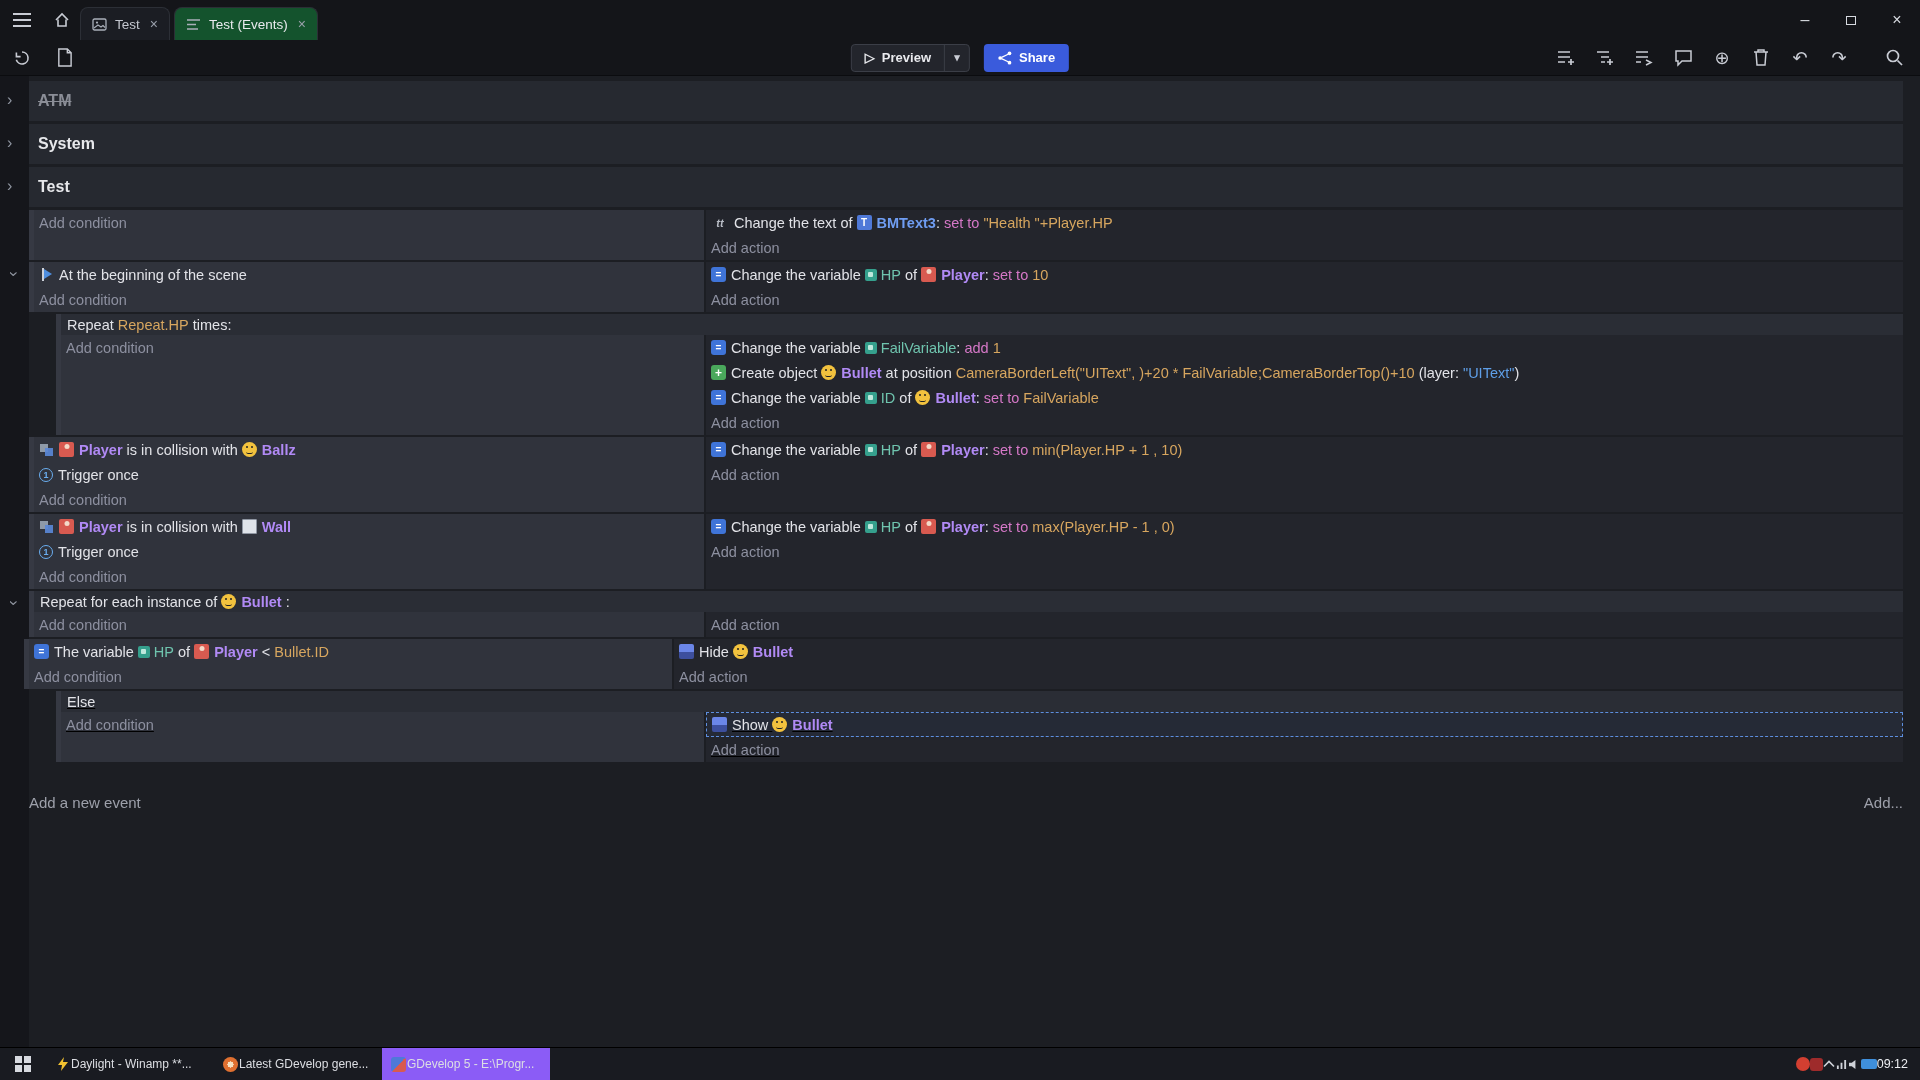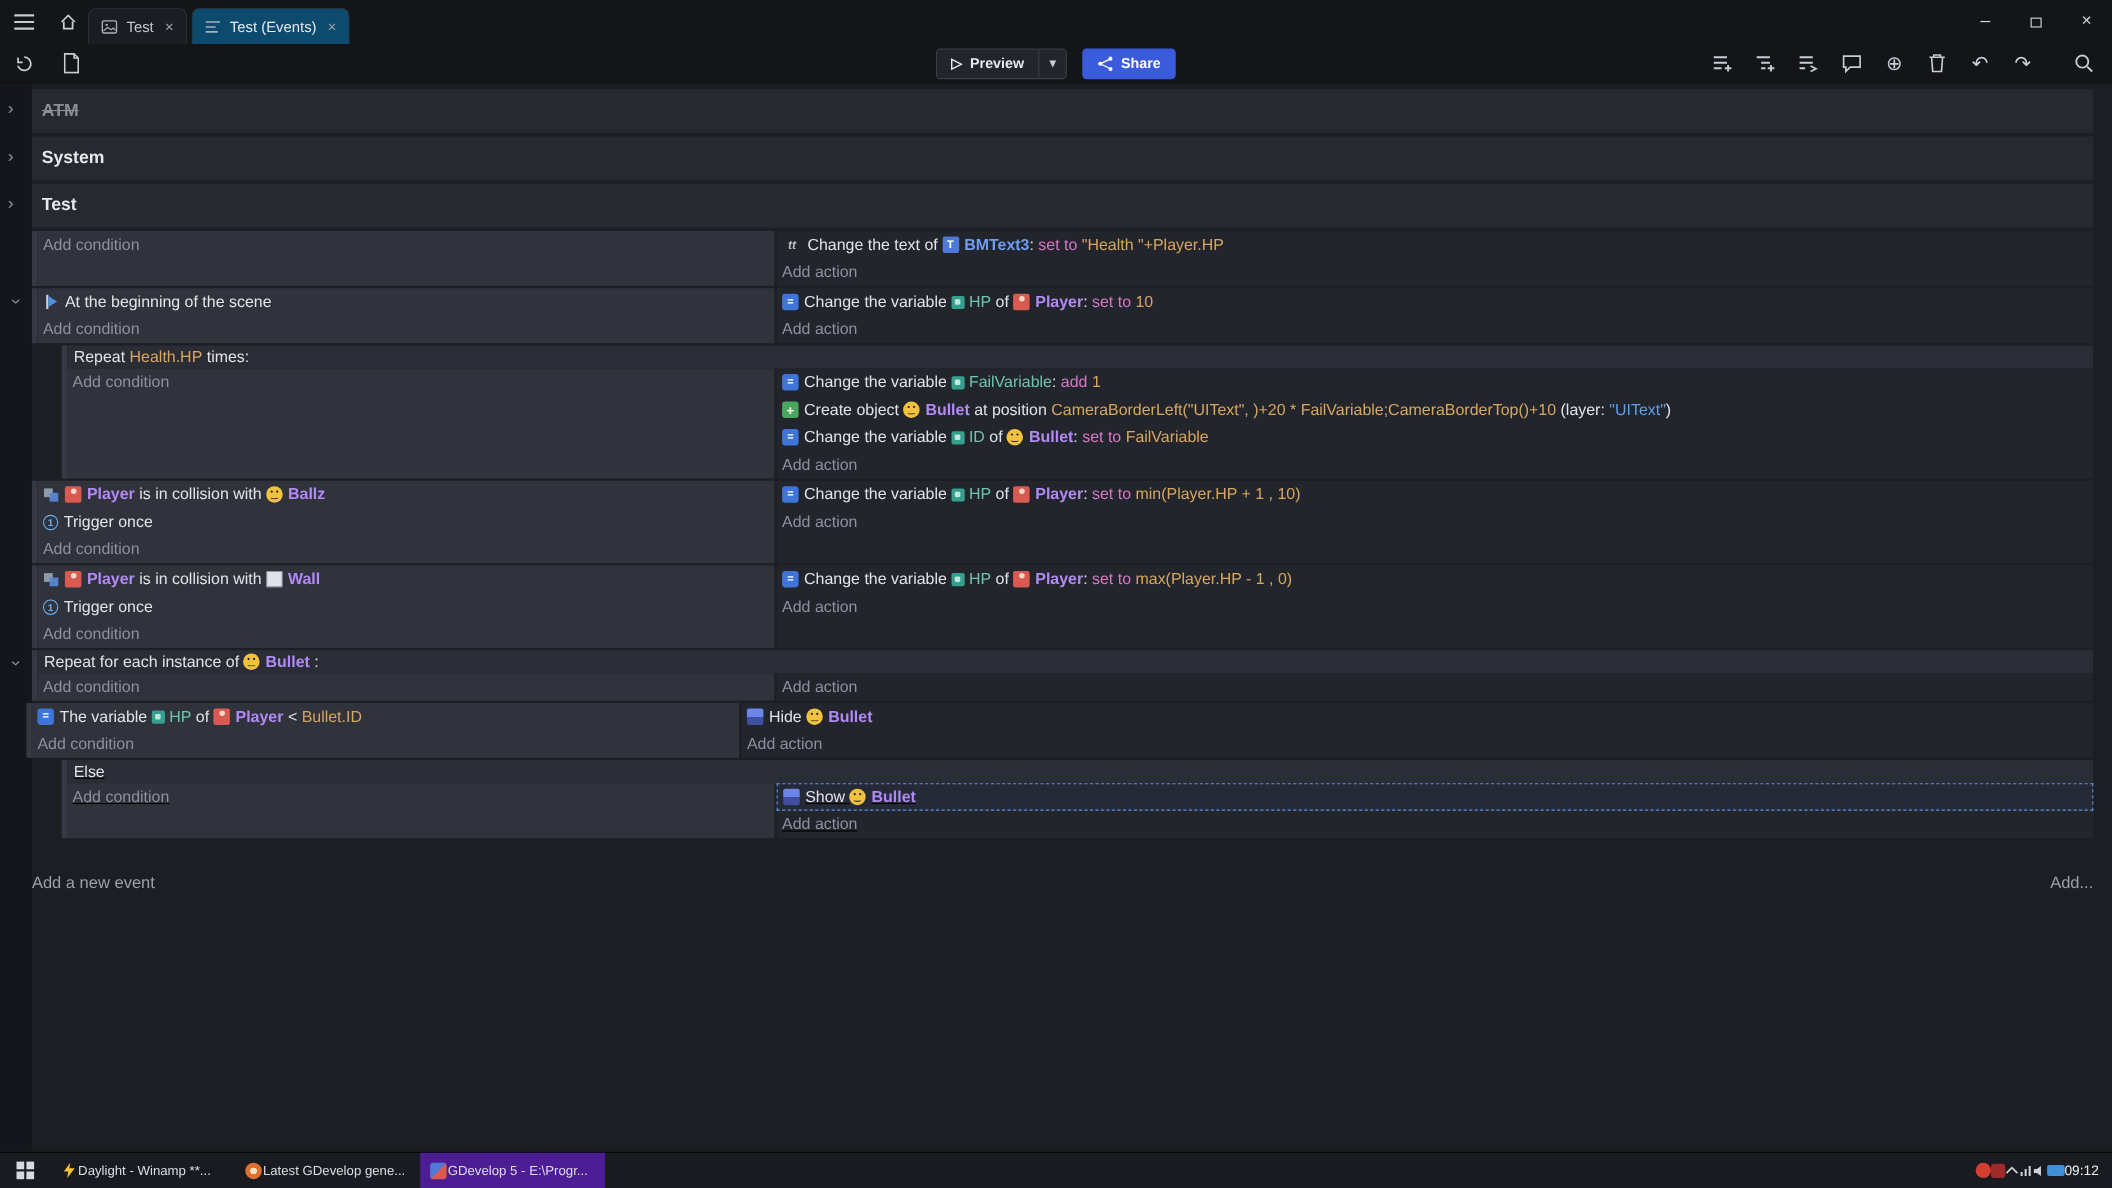--- a/index.html
+++ b/index.html
@@ -8,21 +8,21 @@
   .screen{position:relative;width:1920px;height:1080px;background:#1c1e23;display:flex;flex-direction:column}
 
   
   .titlebar{height:40px;background:#141519;flex:none;display:flex;align-items:flex-end;position:relative}
   .tb-left{position:absolute;left:10px;top:0;height:40px;display:flex;align-items:center;gap:16px;color:#c9ccd4}
   .tbicon{display:inline-flex;align-items:center;justify-content:center;width:24px;height:24px;color:#c9ccd4;cursor:pointer}
   .tabs{display:flex;margin-left:80px;align-items:flex-end}
   .tab{height:33px;display:flex;align-items:center;gap:8px;padding:0 11px;margin-right:4px;
        background:#1b1d23;border:1px solid #2c2f36;border-bottom:none;border-radius:8px 8px 0 0;
        color:#c4c7cf;font-size:13.5px}
-  .tab.active{background:#0c4a6e;color:#e9eaee}
+  .tab.active{background:#14532d;color:#e9eaee}
   .tabicon{display:inline-flex;color:#aab0ba}
   .tabclose{font-size:14px;color:#9aa0ab;cursor:pointer;margin-left:2px}
   .win-controls{position:absolute;right:0;top:0;height:40px;display:flex}
   .winbtn{width:46px;height:40px;display:flex;align-items:center;justify-content:center;color:#d6d9df;font-size:16px;cursor:pointer}
   .maxbox{width:10px;height:9px;border:1.4px solid #d6d9df;display:inline-block}
 
   
   .toolbar{height:36px;background:#141519;flex:none;position:relative;display:flex;align-items:center;border-bottom:1px solid #0b0c0f}
   .tool-left{display:flex;align-items:center;gap:18px;margin-left:10px;color:#c9ccd4}
   .center-controls{position:absolute;left:50%;transform:translateX(-50%);display:flex;align-items:center;gap:14px}
@@ -88,21 +88,21 @@
   .i-once{width:14px;height:14px;border:1.5px solid #6aaef0;border-radius:50%;background:transparent}
   .i-once::after{content:'1';color:#6aaef0;font-size:9px;font-weight:bold}
   .i-visibility{background:linear-gradient(180deg,#6b86e8 0 50%,#3d4f9e 50% 100%);border-radius:2px}
 
   
   .taskbar{height:33px;background:#191b21;border-top:1px solid #000;flex:none;display:flex;align-items:stretch}
   .start{width:46px;display:flex;align-items:center;justify-content:center;cursor:pointer}
   .win-logo{display:grid;grid-template-columns:7px 7px;grid-template-rows:7px 7px;gap:1.5px}
   .win-logo span{background:#d7dae0}
   .task-item{display:flex;align-items:center;gap:1px;padding:0 9px;width:168px;font-size:12px;color:#dcdee3;cursor:pointer;overflow:hidden}
-  .task-item.active{background:#4c1d95}
+  .task-item.active{background:#8b5cf6}
   .task-item .app-label{white-space:nowrap;overflow:hidden}
   .app-ic{width:15px;height:15px;flex:none;display:inline-flex;align-items:center;justify-content:center;border-radius:3px}
   .ic-browser{background:radial-gradient(circle at 50% 50%, #f5e0c0 0 28%, #e07030 30% 100%);border-radius:50%}
   .ic-gd{background:linear-gradient(135deg,#4f79d8 50%,#d85a50 50%);border-radius:3px}
   .tray{margin-left:auto;display:flex;align-items:center;gap:0;padding:0 12px;color:#cfd2d8}
   .trayicon{display:inline-flex;align-items:center;justify-content:center;cursor:pointer}
   .tr-red{width:14px;height:14px;border-radius:50%;background:#d23f31;color:#fff;font-size:9px;font-weight:bold;display:flex;align-items:center;justify-content:center}
   .tr-maroon{width:13px;height:13px;border-radius:3px;background:#9e2b2b}
   .tr-batt{width:16px;height:10px;border-radius:2px;background:#3f8fdb}
   .time{font-size:12.5px;color:#eceef2}
@@ -265,21 +265,21 @@
               <div class="line"><span class="eicon i-flag"></span><span class="t-plain">At the beginning of the scene</span></div>
               <div class="line add">Add condition</div>
             </div>
             <div class="act">
               <div class="line"><span class="eicon i-var-action"></span><span class="t-plain">Change the variable </span><span class="eicon i-variable"></span><span class="t-variable">HP</span><span class="t-plain"> of </span><span class="eicon i-player"></span><span class="t-object">Player</span><span class="t-plain">: </span><span class="t-kw">set to</span><span class="t-plain"> </span><span class="t-value">10</span></div>
               <div class="line add">Add action</div>
             </div>
           </div>
         </div>
         <div class="block event" style="margin-left: 56px;">
-          <div class="event-header"><span class="t-plain">Repeat </span><span class="t-value">Health.HP</span><span class="t-plain"> times:</span></div>
+          <div class="event-header"><span class="t-plain">Repeat </span><span class="t-value">Repeat.HP</span><span class="t-plain"> times:</span></div>
           <div class="cols">
             <div class="cond" style="width: 643px;">
               <div class="line add">Add condition</div>
             </div>
             <div class="act">
               <div class="line"><span class="eicon i-var-action"></span><span class="t-plain">Change the variable </span><span class="eicon i-variable"></span><span class="t-variable">FailVariable</span><span class="t-plain">: </span><span class="t-kw">add</span><span class="t-plain"> </span><span class="t-value">1</span></div>
               <div class="line"><span class="eicon i-create"></span><span class="t-plain">Create object </span><span class="eicon i-bullet"></span><span class="t-object">Bullet</span><span class="t-plain"> at position </span><span class="t-value">CameraBorderLeft("UIText", )+20 * FailVariable;CameraBorderTop()+10</span><span class="t-plain"> (layer: </span><span class="t-string">"UIText"</span><span class="t-plain">)</span></div>
               <div class="line"><span class="eicon i-var-action"></span><span class="t-plain">Change the variable </span><span class="eicon i-variable"></span><span class="t-variable">ID</span><span class="t-plain"> of </span><span class="eicon i-bullet"></span><span class="t-object">Bullet</span><span class="t-plain">: </span><span class="t-kw">set to</span><span class="t-plain"> </span><span class="t-value">FailVariable</span></div>
               <div class="line add">Add action</div>
             </div>

